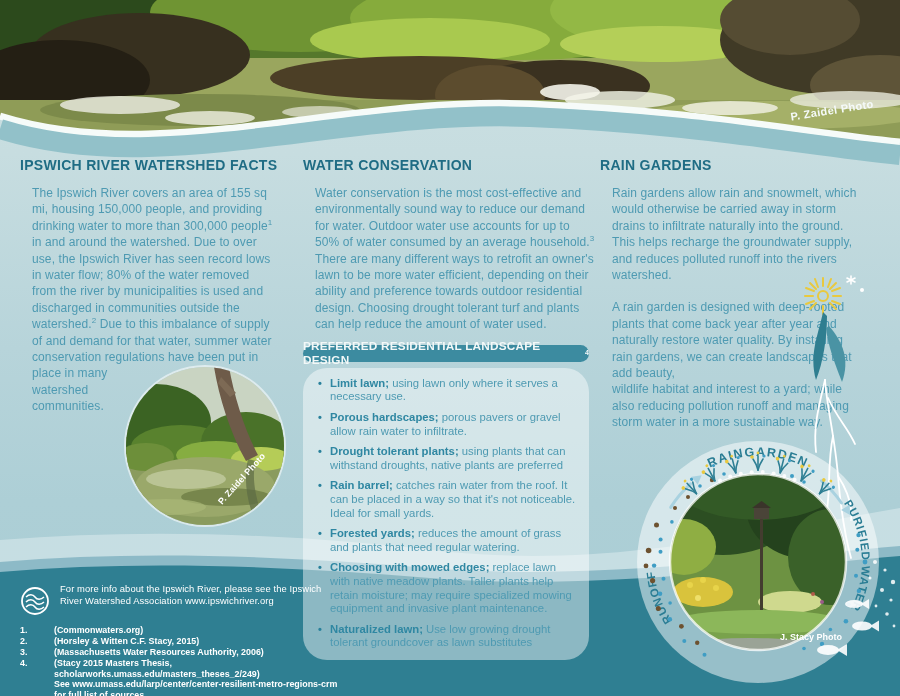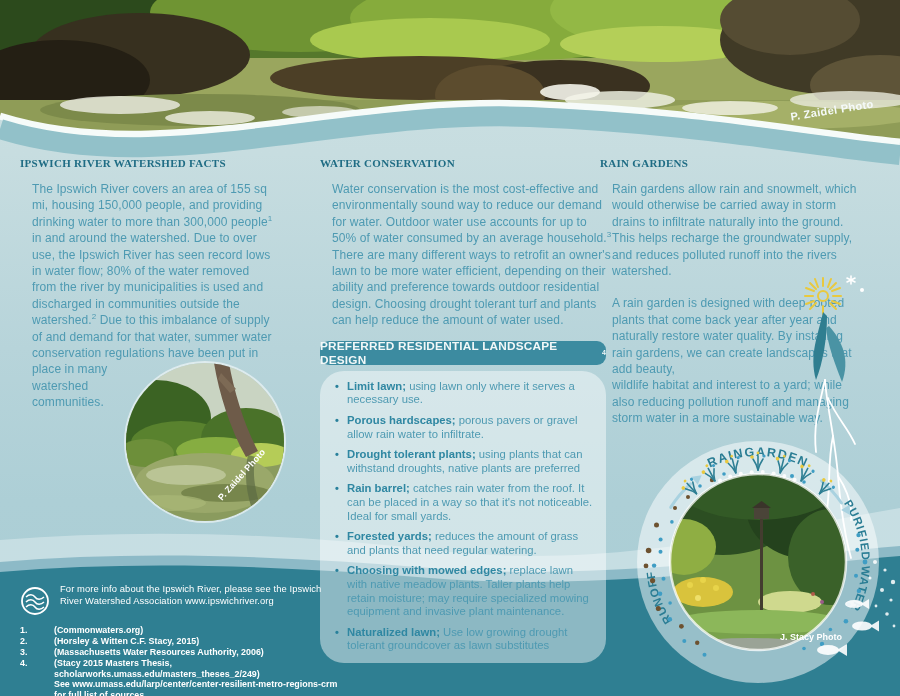--- a/index.html
+++ b/index.html
@@ -8,43 +8,42 @@
     position:relative;width:900px;height:696px;overflow:hidden;
     font-family:"Liberation Sans","DejaVu Sans",sans-serif;
     background:linear-gradient(180deg,#cde2e4 0%,#c7dde0 22%,#b7d4da 50%,#adcfd6 72%,#a9cdd5 100%);
   }
   svg{display:block;}
   .abs{position:absolute;}
 
   
   .col{position:absolute;top:157px;}
   .col-1{left:20px;width:268px;}
-  .col-2{left:320px;width:286px;}
+  .col-2{left:303px;width:286px;}
   .col-3{left:600px;width:272px;}
   .section-title{
-    margin:0 0 11px 0;font-size:11px;font-weight:bold;letter-spacing:.3px;
+    margin:0 0 11px 0;font-size:14px;font-weight:bold;letter-spacing:.3px;
     color:#1f6c84;
-    font-family:Liberation Serif, serif;
   }
   .body-text{
     margin:12px;font-size:12px;line-height:16.4px;color:#4e9ab2;letter-spacing:.1px;
   }
   .body-text + .body-text{margin-top:14px;}
   sup{font-size:8px;vertical-align:super;line-height:0;}
 
   
   .inset-photo{
     float:right;width:158px;height:158px;border-radius:50%;overflow:hidden;
     shape-outside:circle(51%);shape-margin:8px;margin:2px -8px 6px 10px;
     box-shadow:0 0 0 2px rgba(255,255,255,.55);
   }
 
   
   .panel-header{
-    margin-top:12px;background:#3c8ba0;border-radius:9px;height:24px;
+    margin-top:12px;background:#3c8ba0;border-radius:9px;height:17px;
     display:flex;align-items:center;justify-content:center;
     color:#f2f8f8;font-size:11.8px;font-weight:bold;letter-spacing:.2px;
   }
   .panel-card{
     margin-top:6px;background:rgba(255,255,255,.45);border-radius:24px;
     padding:9px 12px 10px 15px;
   }
   .bullet-item{display:flex;margin-bottom:6.5px;}
   .bullet-item:last-child{margin-bottom:0;}
   .bullet-dot{

